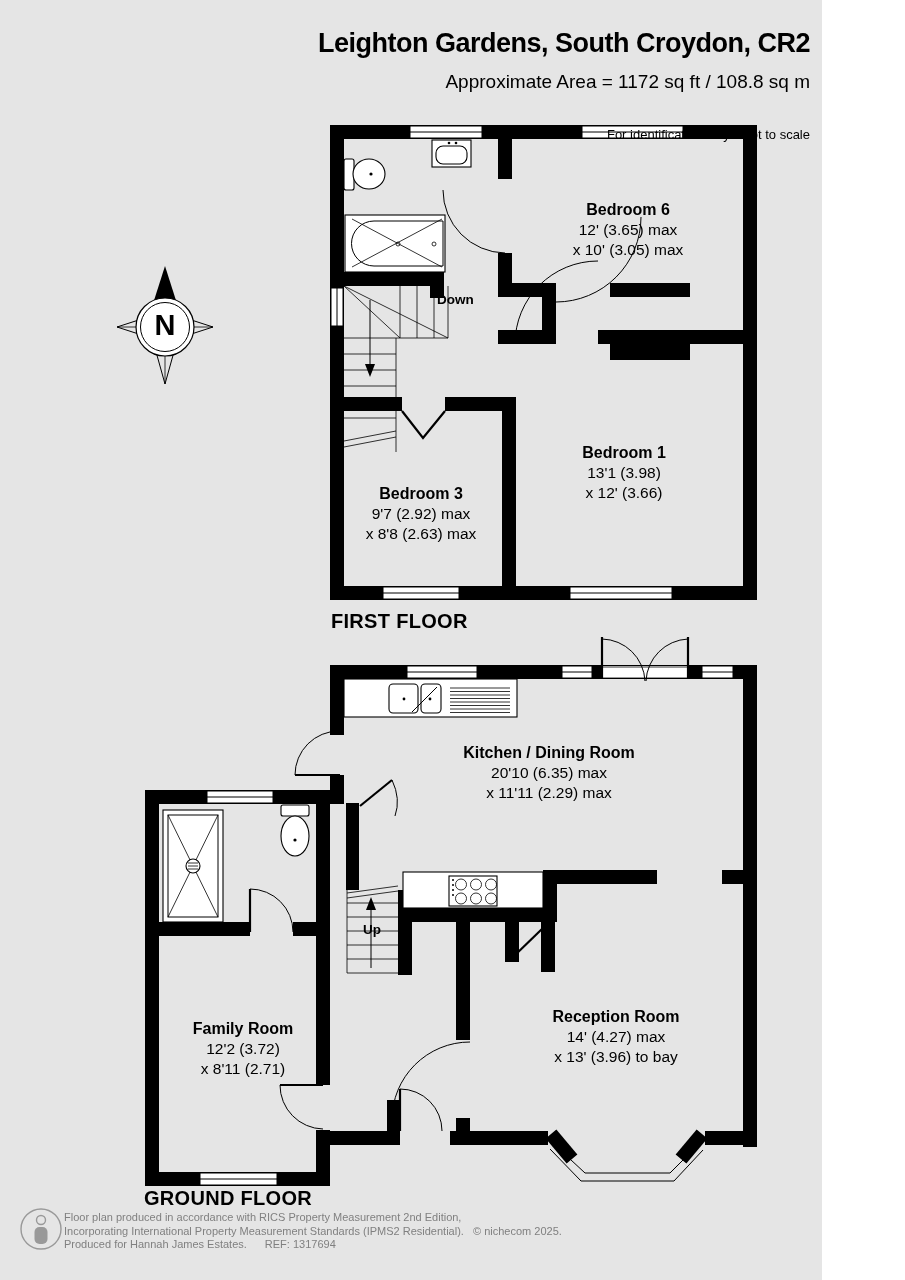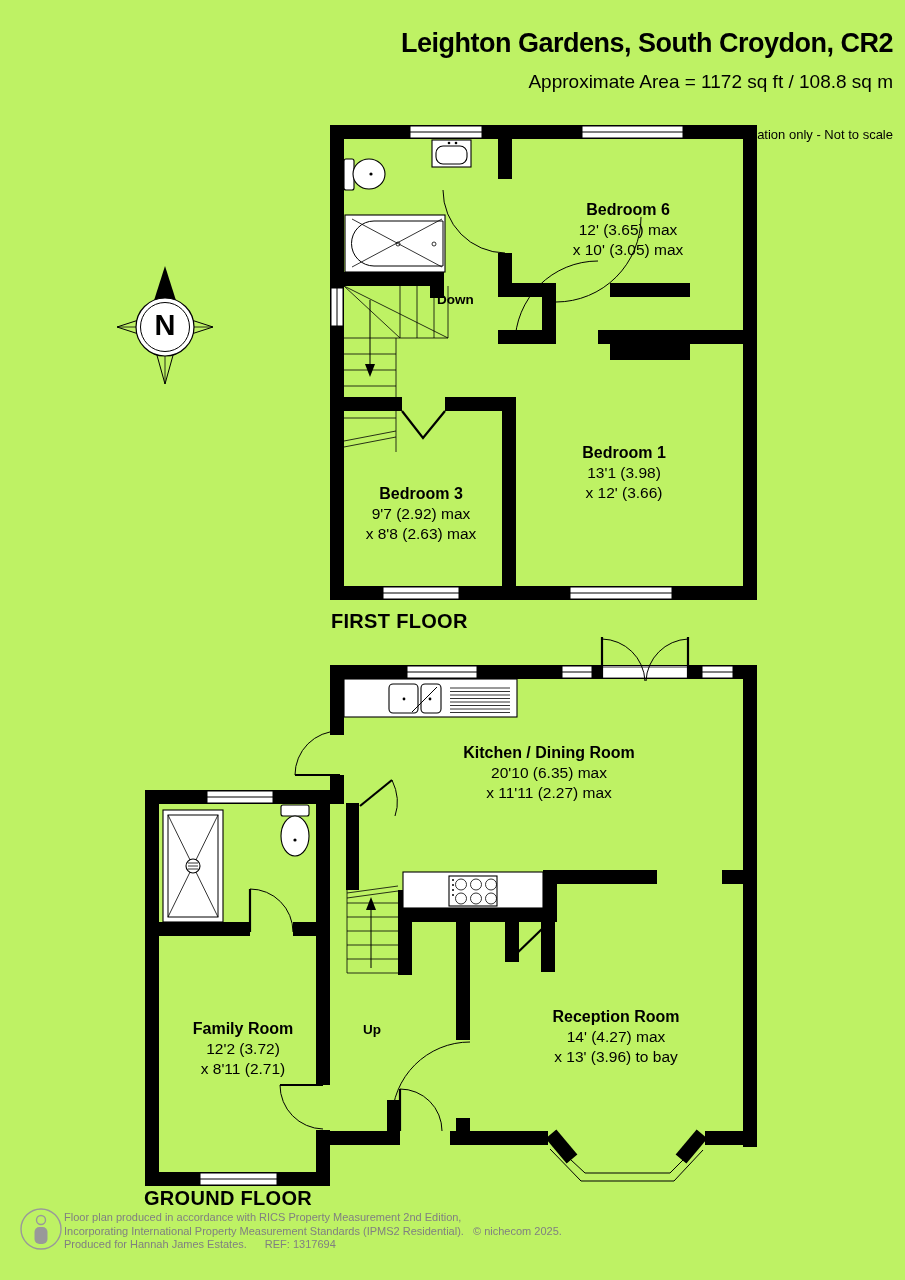--- a/index.html
+++ b/index.html
@@ -1,16 +1,16 @@
 <!DOCTYPE html>
 <html><head>
 <meta charset="utf-8">
 <style>
   html,body{margin:0;padding:0;background:#fff;}
-  .page{position:relative;width:905px;height:1280px;background:#bef264;overflow:hidden;
+  .page{position:relative;width:822px;height:1280px;background:#e5e5e5;overflow:hidden;
         font-family:"Liberation Sans","DejaVu Sans",sans-serif;color:#000;}
   svg{position:absolute;left:0;top:0;}
   .abs{position:absolute;white-space:nowrap;}
   .title{font-size:27px;font-weight:bold;letter-spacing:-0.5px;}
   .area{font-size:19px;}
   .note{font-size:13px;margin-top:28px;}
   .right{text-align:right;}
   .room-label{position:absolute;transform:translateX(-50%);text-align:center;white-space:nowrap;}
   .room-name{font-weight:bold;font-size:16px;line-height:20px;}
   .room-dim{font-size:15.5px;line-height:20px;}
@@ -333,33 +333,33 @@
     <div class="room-name">Bedroom 3</div>
     <div class="room-dim">9'7 (2.92) max</div>
     <div class="room-dim">x 8'8 (2.63) max</div>
   </div>
   <div class="abs stair-label" style="left:437px;top:292px;">Down</div>
   <div class="abs floor-caption" style="left:331px;top:610px;">FIRST FLOOR</div>
 
   <div class="room-label" style="left:549px;top:743px;">
     <div class="room-name">Kitchen / Dining Room</div>
     <div class="room-dim">20'10 (6.35) max</div>
-    <div class="room-dim">x 11'11 (2.27) max</div>
+    <div class="room-dim">x 11'11 (2.29) max</div>
   </div>
   <div class="room-label" style="left:616px;top:1007px;">
     <div class="room-name">Reception Room</div>
     <div class="room-dim">14' (4.27) max</div>
     <div class="room-dim">x 13' (3.96) to bay</div>
   </div>
   <div class="room-label" style="left:243px;top:1019px;">
     <div class="room-name">Family Room</div>
     <div class="room-dim">12'2 (3.72)</div>
     <div class="room-dim">x 8'11 (2.71)</div>
   </div>
-  <div class="abs stair-label" style="left:363px;top:1022px;">Up</div>
+  <div class="abs stair-label" style="left:363px;top:922px;">Up</div>
   <div class="abs floor-caption" style="left:144px;top:1187px;">GROUND FLOOR</div>
 
   <div class="footer">
     <div>Floor plan produced in accordance with RICS Property Measurement 2nd Edition,</div>
     <div>Incorporating International Property Measurement Standards (IPMS2 Residential).</div>
     <div class="row3">
       <span>Produced for Hannah James Estates.</span>
       <span>REF: 1317694</span>
     </div>
   </div>

